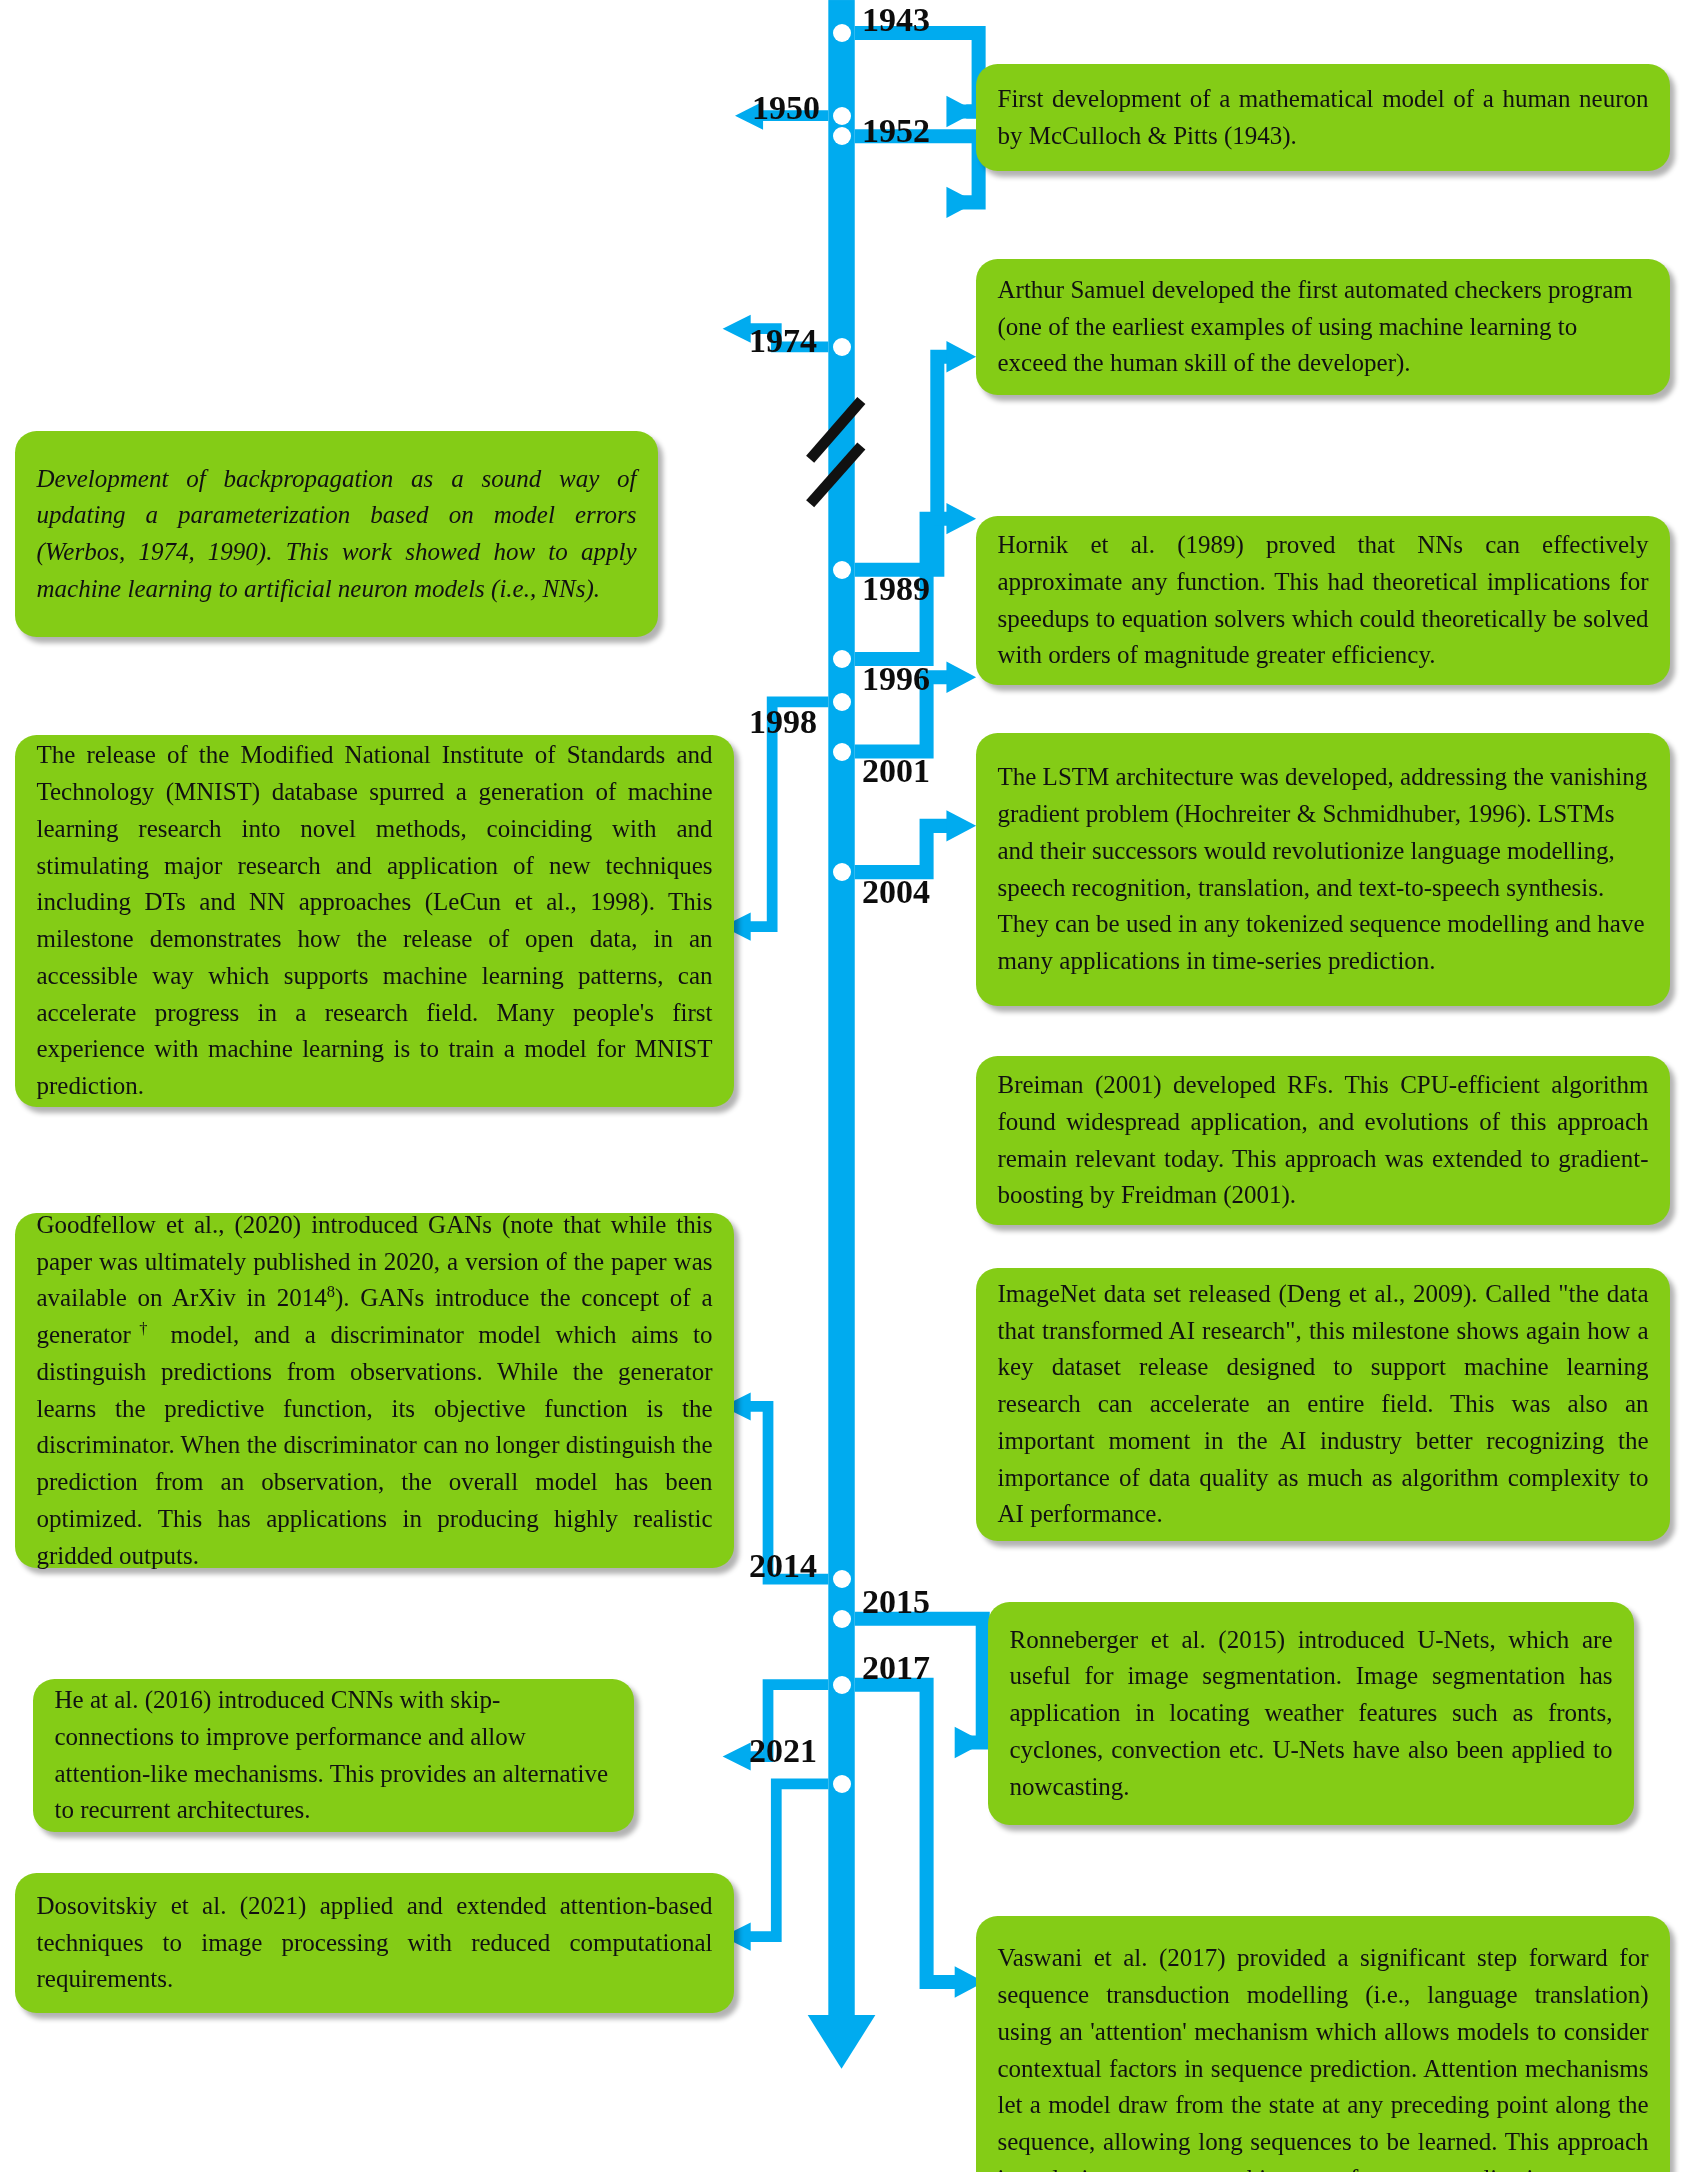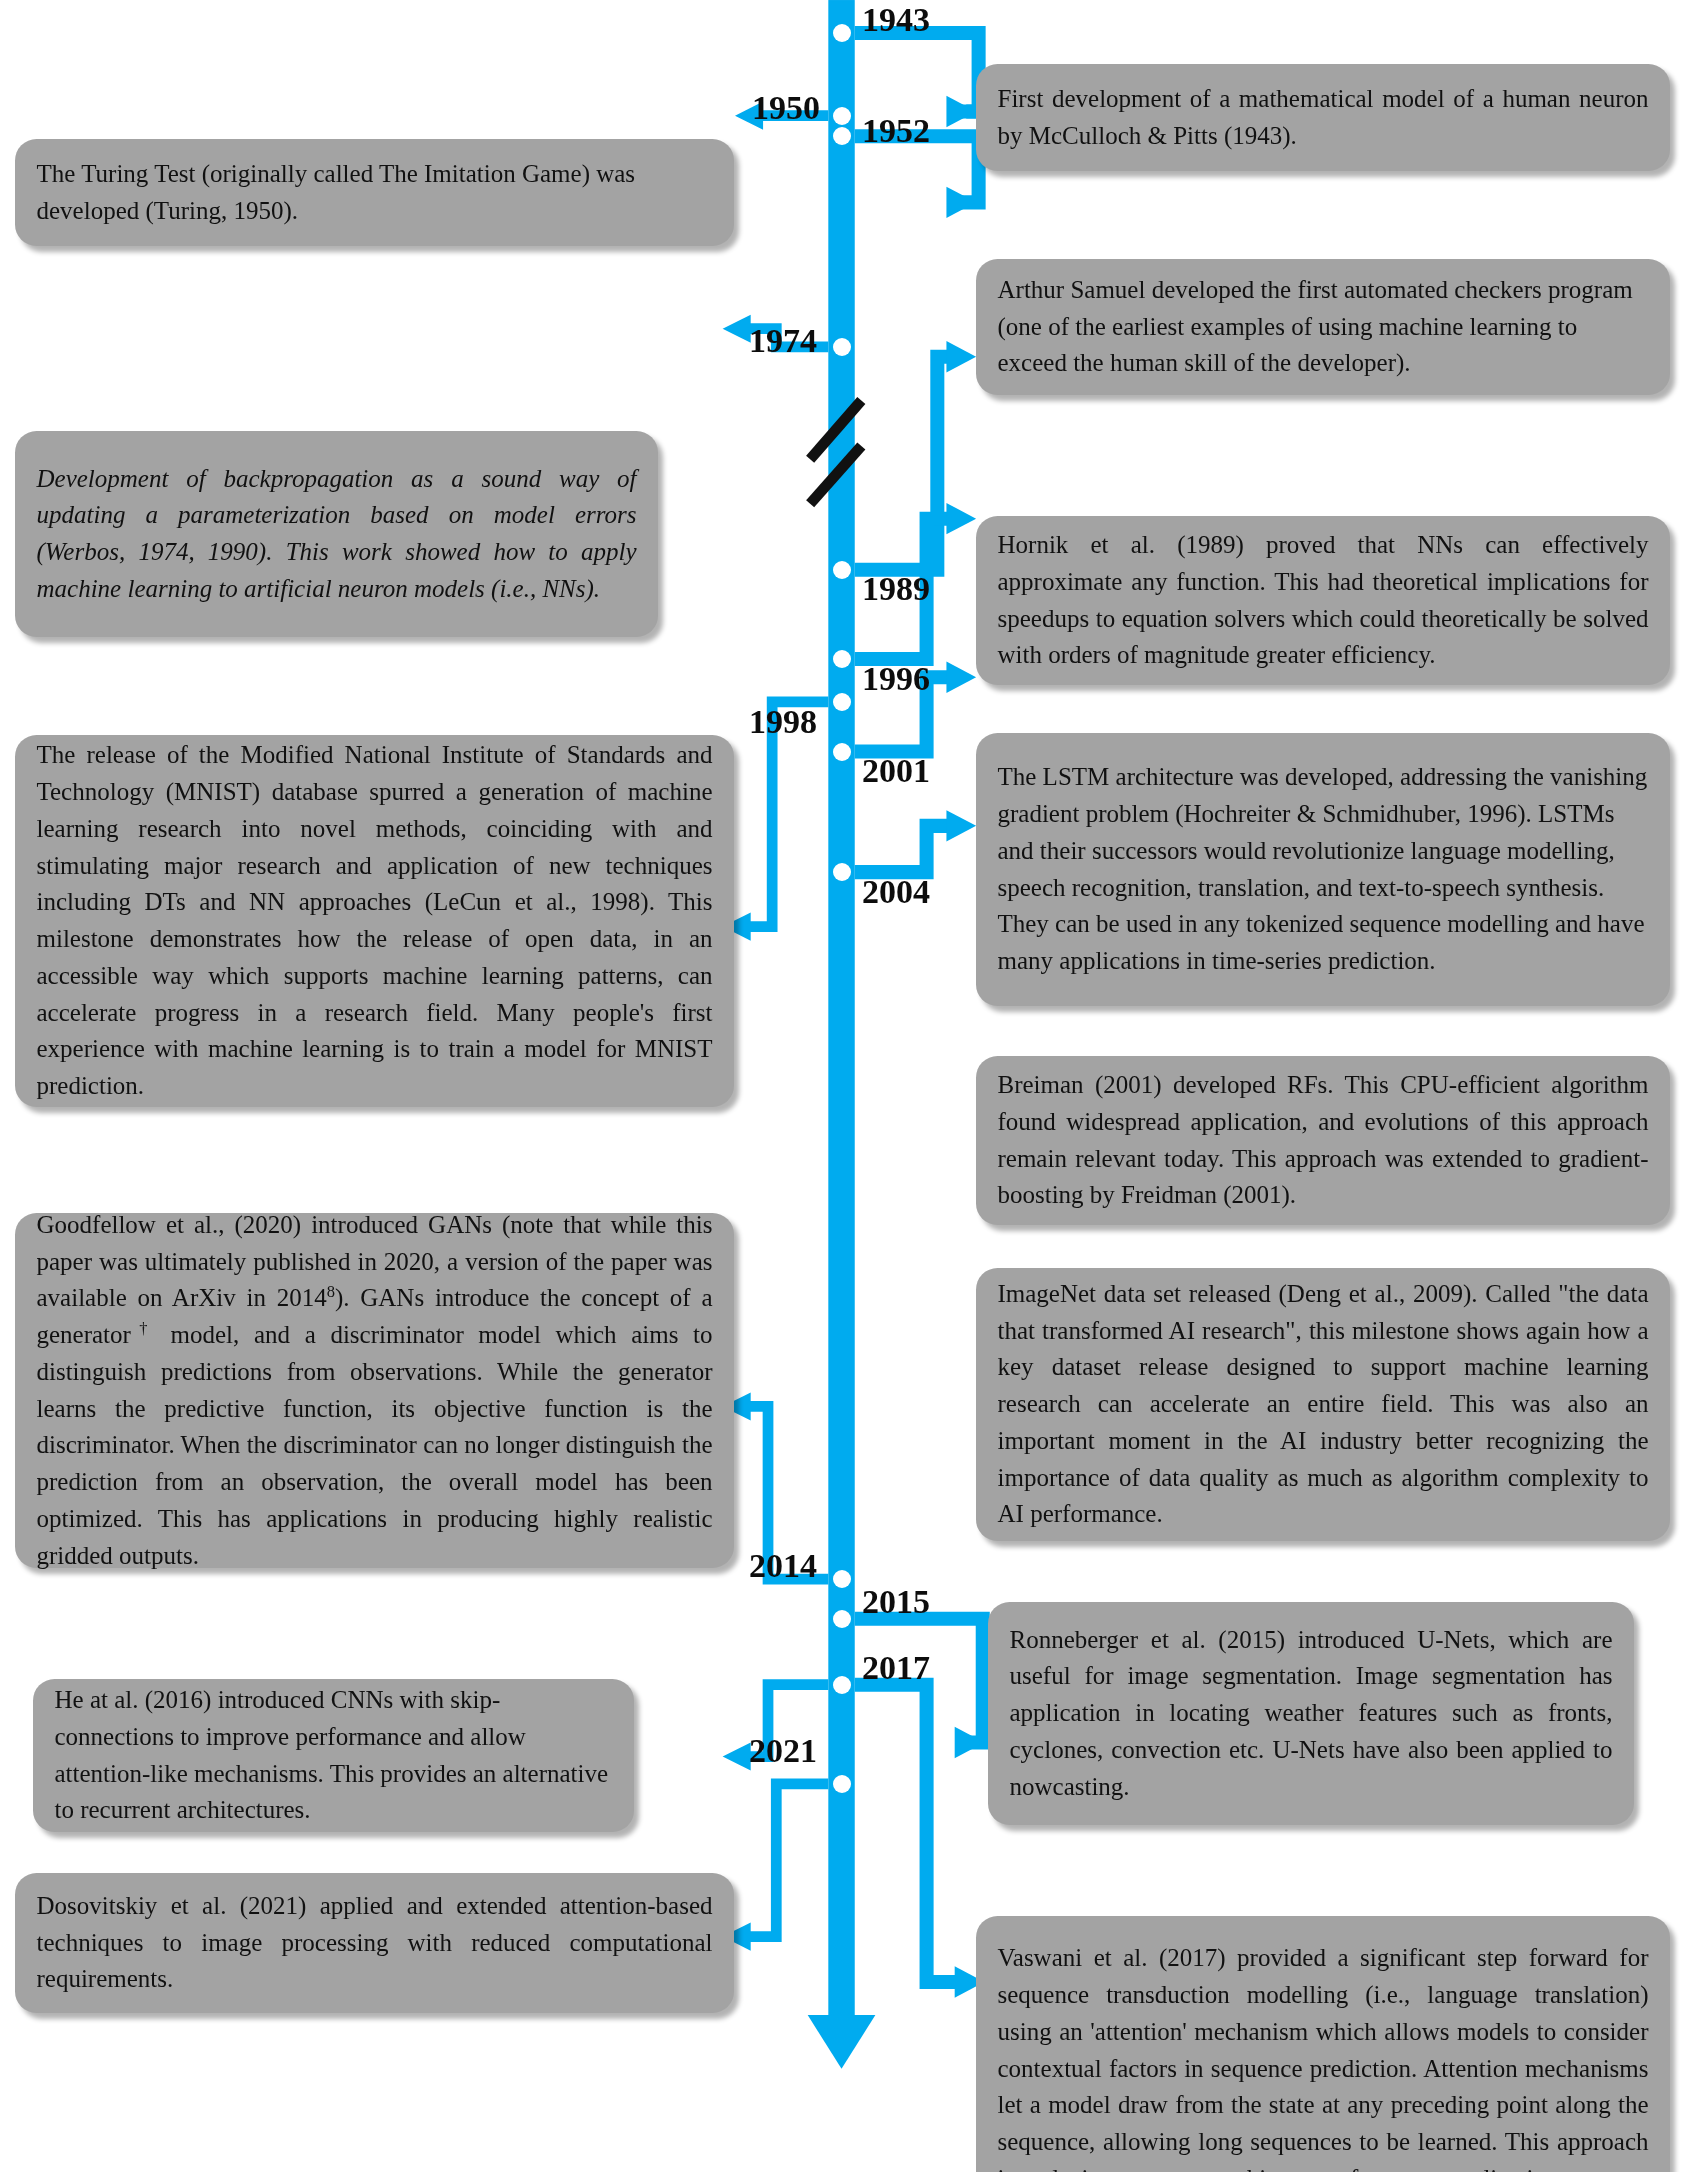--- a/index.html
+++ b/index.html
@@ -37,21 +37,21 @@
     letter-spacing:0px;
     white-space:nowrap;
     z-index:7;
     line-height:1;
   }
   .yearlbl.right{ text-align:left; }
   .yearlbl.left{ text-align:right; }
 
   .card{
     position:absolute;
-    background:#a3a3a3;
+    background:#84cc16;
     border-radius:21.5px;
     box-shadow:5px 5.8px 5.8px rgba(0,0,0,0.30);
     box-sizing:border-box;
     display:flex;
     align-items:center;
     z-index:4;
   }
   .card p{
     margin:0;
     padding:0 21.5px;
@@ -156,23 +156,20 @@
   <div class="yearlbl right" style="left:862px;top:875px;">2004</div>
   <div class="yearlbl left" style="left:743px;top:1549px;width:74px;text-align:right;">2014</div>
   <div class="yearlbl right" style="left:862px;top:1585px;">2015</div>
   <div class="yearlbl right" style="left:862px;top:1651px;">2017</div>
   <div class="yearlbl left" style="left:743px;top:1734px;width:74px;text-align:right;">2021</div>
 
   <div class="card" style="left:976px;top:64px;width:694px;height:107px;">
     <p>First development of a mathematical model of a human neuron by McCulloch &amp; Pitts (1943).</p>
   </div>
 
-  <div class="card" style="left:15px;top:139px;width:719px;height:107px;">
-    <p class="nojust">The Turing Test (originally called The Imitation Game) was developed (Turing, 1950).</p>
-  </div>
 
   <div class="card" style="left:976px;top:259px;width:694px;height:136px;">
     <p class="nojust">Arthur Samuel developed the first automated checkers program (one of the earliest examples of using machine learning to exceed the human skill of the developer).</p>
   </div>
 
   <div class="card" style="left:15px;top:431px;width:643px;height:206px;font-style:italic;">
     <p>Development of backpropagation as a sound way of updating a parameterization based on model errors (Werbos, 1974, 1990). This work showed how to apply machine learning to artificial neuron models (i.e., NNs).</p>
   </div>
 
   <div class="card" style="left:976px;top:516px;width:694px;height:169px;">

